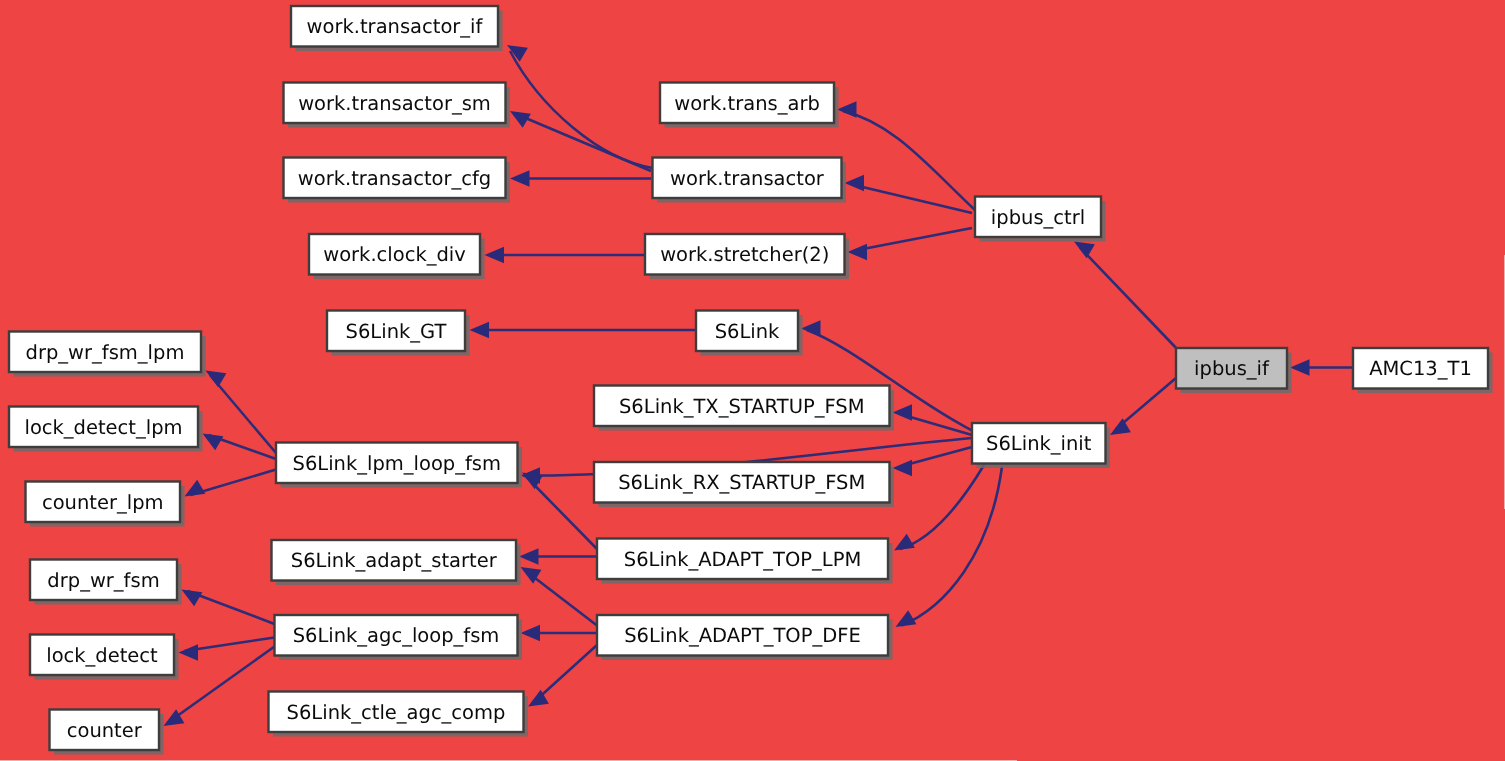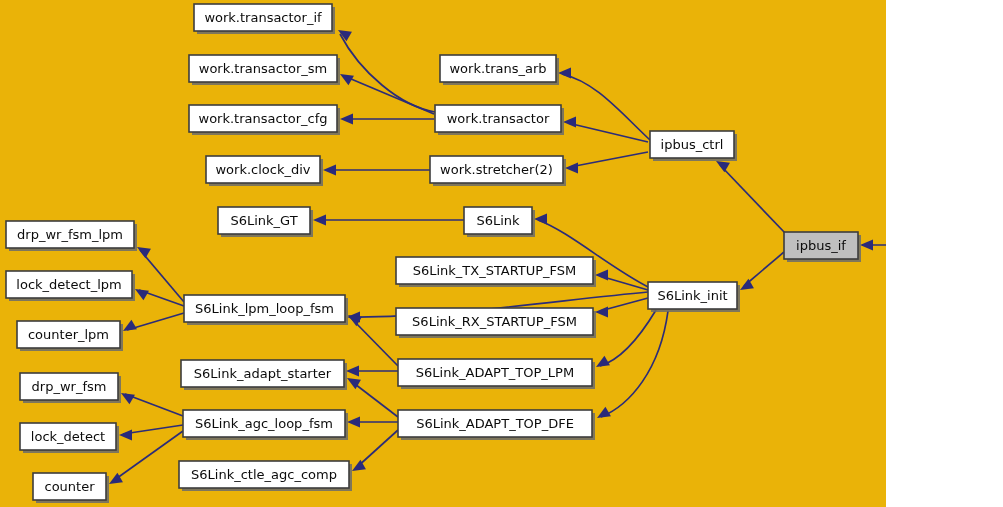--- a/index.html
+++ b/index.html
@@ -2,23 +2,23 @@
 <html><head>
 <meta charset="utf-8">
 <style>
   html, body {
     margin: 0;
     padding: 0;
     background: #ffffff;
   }
   #graph-root {
     position: relative;
-    width: 886px;
+    width: 1003px;
     height: 507px;
-    background: #eab308;
+    background: #ef4444;
     font-family: "DejaVu Sans", "Liberation Sans", sans-serif;
     overflow: hidden;
   }
   svg#callgraph {
     display: block;
     width: 1003px;
     height: 507px;
   }
   .node-box {
     fill: #ffffff;

